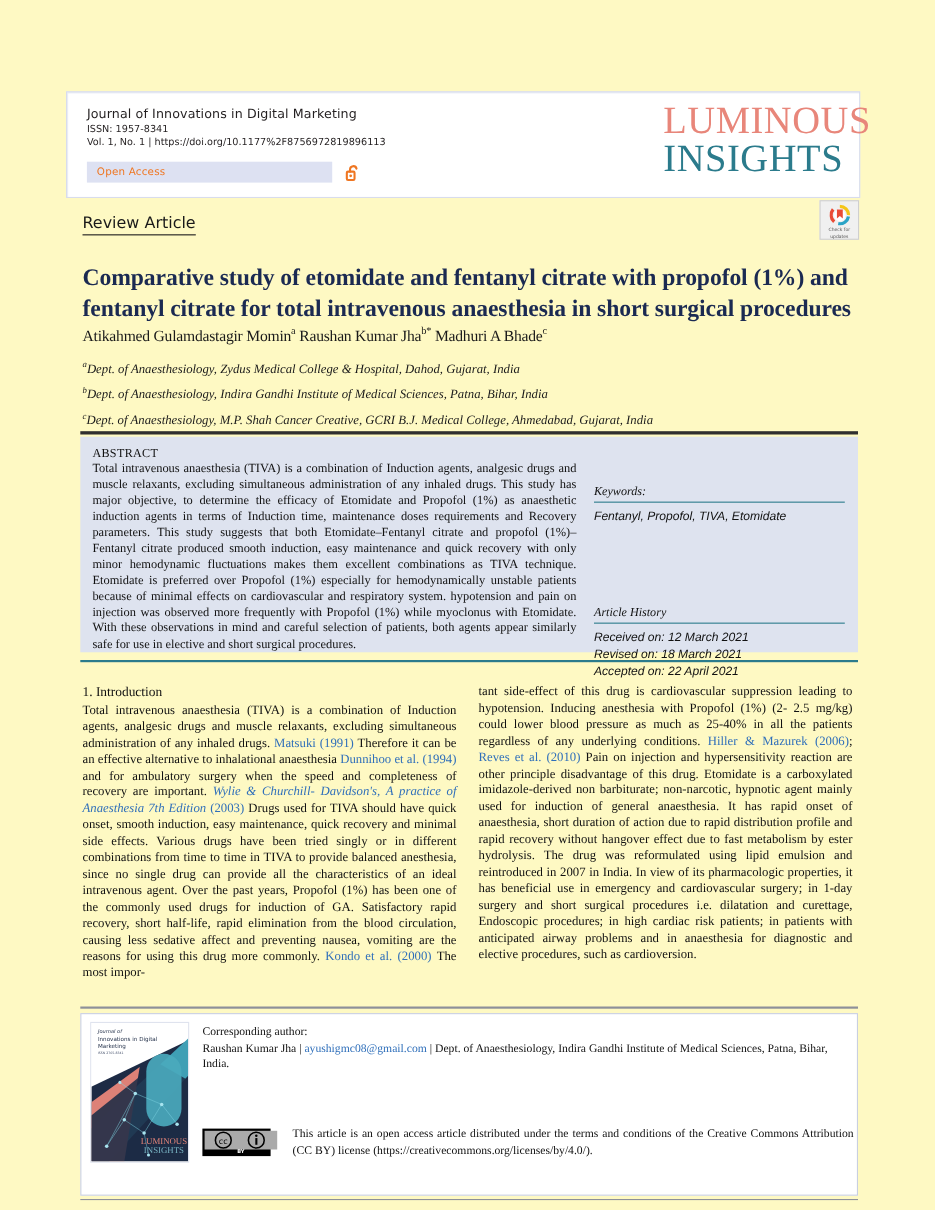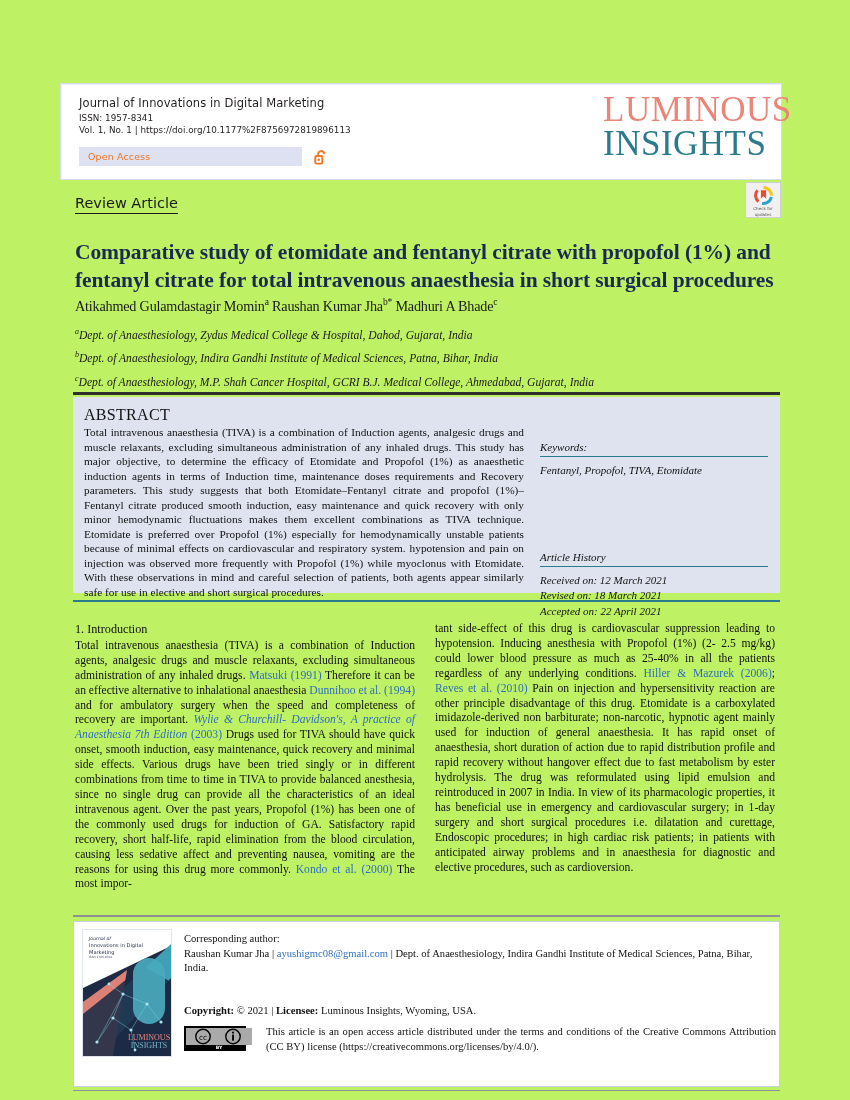--- a/index.html
+++ b/index.html
@@ -14,21 +14,21 @@
     color: #000000;
     position: relative;
     overflow: hidden;
   }
 
   .page {
     position: absolute;
     left: 0; top: 0;
     width: 850px;
     height: 1100px;
-    background: #bef264;
+    background: #fef9c3;
   }
 
   
   .masthead {
     position: absolute;
     left: 60px;
     top: 83px;
     width: 722px;
     height: 97px;
     background: #eceef7;
@@ -215,21 +215,21 @@
     background: #dee3ef;
   }
   .abstract-col {
     position: absolute;
     left: 11px;
     top: 9px;
     width: 440px;
   }
   .abstract-heading {
     font-family: "Liberation Serif", serif;
-    font-size: 16px;
+    font-size: 11px;
     color: #111;
     letter-spacing: 0.3px;
     margin-bottom: 1px;
   }
   .abstract-text {
     font-family: "Liberation Serif", serif;
     font-size: 11.3px;
     line-height: 14.55px;
     text-align: justify;
     color: #111;
@@ -242,21 +242,21 @@
   }
   .side-head {
     font-family: "Liberation Serif", serif;
     font-style: italic;
     font-size: 11px;
     color: #111;
     padding-bottom: 3px;
     border-bottom: 1.2px solid #2b7b8c;
   }
   .side-body {
-    font-family: Liberation Serif, serif;
+    font-family: Liberation Sans, sans-serif;
     font-style: italic;
     font-size: 11px;
     line-height: 15.5px;
     color: #111;
     padding-top: 6px;
   }
   .side-col .kw-block { margin-top: 35px; }
   .side-col .hist-block { margin-top: 72px; }
   .rule-teal {
     position: absolute;
@@ -468,21 +468,21 @@
 
   <div class="paper-title">Comparative study of etomidate and fentanyl citrate with propofol (1%) and fentanyl citrate for total intravenous anaesthesia in short surgical procedures</div>
 
   <div class="authors">
     <span>Atikahmed Gulamdastagir Momin</span><sup>a</sup><span>&nbsp;</span><span>Raushan Kumar Jha</span><sup>b*</sup><span>&nbsp;</span><span>Madhuri A Bhade</span><sup>c</sup>
   </div>
 
   <div class="affils">
     <div class="affil"><sup>a</sup><span>Dept. of Anaesthesiology, Zydus Medical College &amp; Hospital, Dahod, Gujarat, India</span></div>
     <div class="affil"><sup>b</sup><span>Dept. of Anaesthesiology, Indira Gandhi Institute of Medical Sciences, Patna, Bihar, India</span></div>
-    <div class="affil"><sup>c</sup><span>Dept. of Anaesthesiology, M.P. Shah Cancer Hospital, GCRI B.J. Medical College, Ahmedabad, Gujarat, India</span></div>
+    <div class="affil"><sup>c</sup><span>Dept. of Anaesthesiology, M.P. Shah Cancer Creative, GCRI B.J. Medical College, Ahmedabad, Gujarat, India</span></div>
   </div>
 
   <div class="rule-thick"></div>
   <div class="abstract-box">
 
     <div class="abstract-col">
       <div class="abstract-heading">ABSTRACT</div>
       <div class="abstract-text">Total intravenous anaesthesia (TIVA) is a combination of Induction agents, analgesic drugs and muscle relaxants, excluding simultaneous administration of any inhaled drugs. This study has major objective, to determine the efficacy of Etomidate and Propofol (1%) as anaesthetic induction agents in terms of Induction time, maintenance doses requirements and Recovery parameters. This study suggests that both Etomidate–Fentanyl citrate and propofol (1%)–Fentanyl citrate produced smooth induction, easy maintenance and quick recovery with only minor hemodynamic fluctuations makes them excellent combinations as TIVA technique. Etomidate is preferred over Propofol (1%) especially for hemodynamically unstable patients because of minimal effects on cardiovascular and respiratory system. hypotension and pain on injection was observed more frequently with Propofol (1%) while myoclonus with Etomidate. With these observations in mind and careful selection of patients, both agents appear similarly safe for use in elective and short surgical procedures.</div>
     </div>
 
@@ -550,21 +550,20 @@
         <span class="cb1">LUMINOUS</span>
         <span class="cb2">INSIGHTS</span>
       </div>
     </div>
 
     <div class="foot-text">
       <div>Corresponding author:</div>
       <div><span>Raushan Kumar Jha</span><span> | </span><span class="foot-link">ayushigmc08@gmail.com</span><span> | </span><span>Dept. of Anaesthesiology, Indira Gandhi Institute of Medical Sciences, Patna, Bihar, India.</span></div>
     </div>
 
-    <div class="copyright"><b>Copyright:</b><span> © 2021 | </span><b>Licensee:</b><span> Luminous Insights, Wyoming, USA.</span></div>
 
     <div class="license-row">
       <div class="cc-badge">
         <div class="cc-top"></div>
         <svg width="70" height="25" viewBox="0 0 70 25" style="position:absolute;left:0;top:0;">
           <circle cx="19" cy="10.5" r="7.2" fill="none" stroke="#000" stroke-width="1.4"></circle>
           <text x="19" y="13.6" font-family="DejaVu Sans, sans-serif" font-size="7.4" text-anchor="middle" fill="#000">cc</text>
           <circle cx="49" cy="10.5" r="7.2" fill="none" stroke="#000" stroke-width="1.4"></circle>
           <circle cx="49" cy="6.6" r="1.15" fill="#000"></circle>
           <rect x="48.1" y="8.6" width="1.9" height="6.1" fill="#000"></rect>

